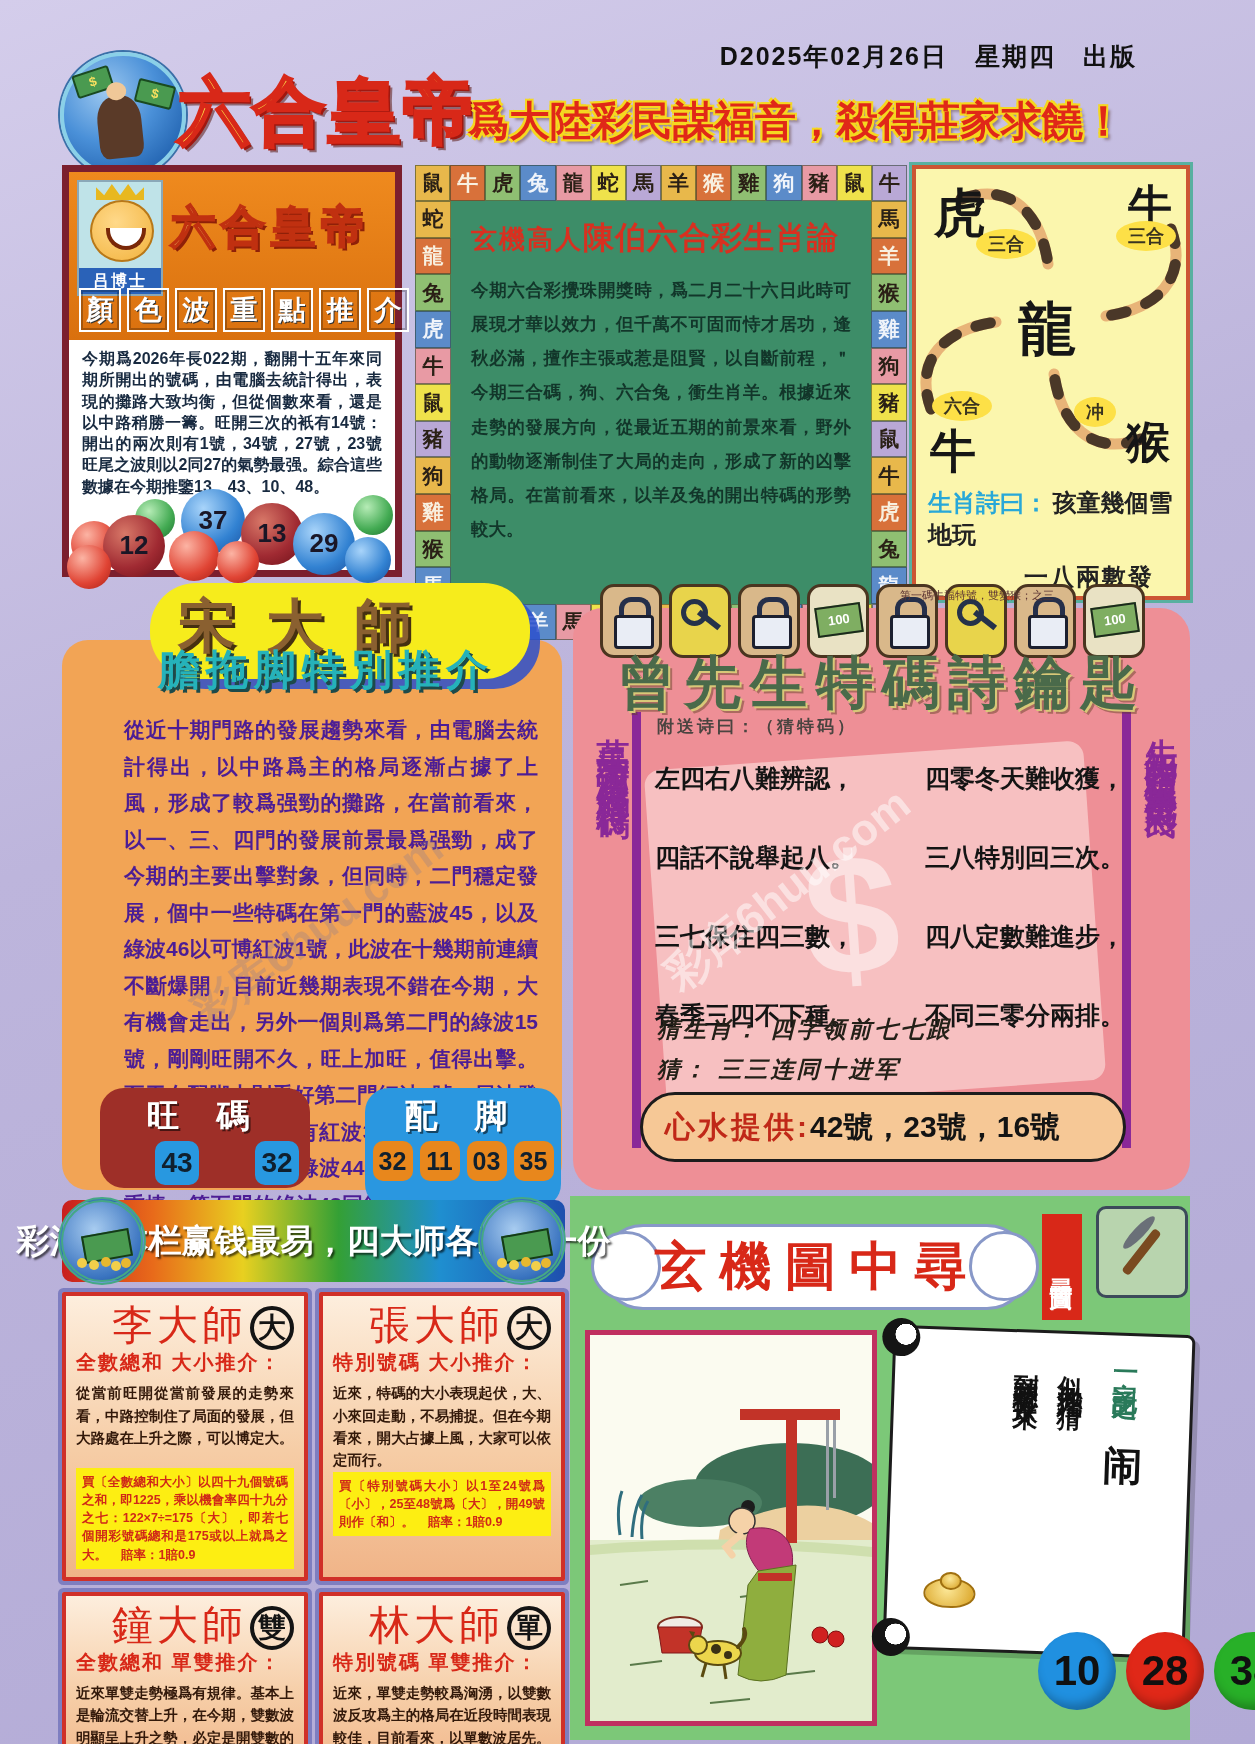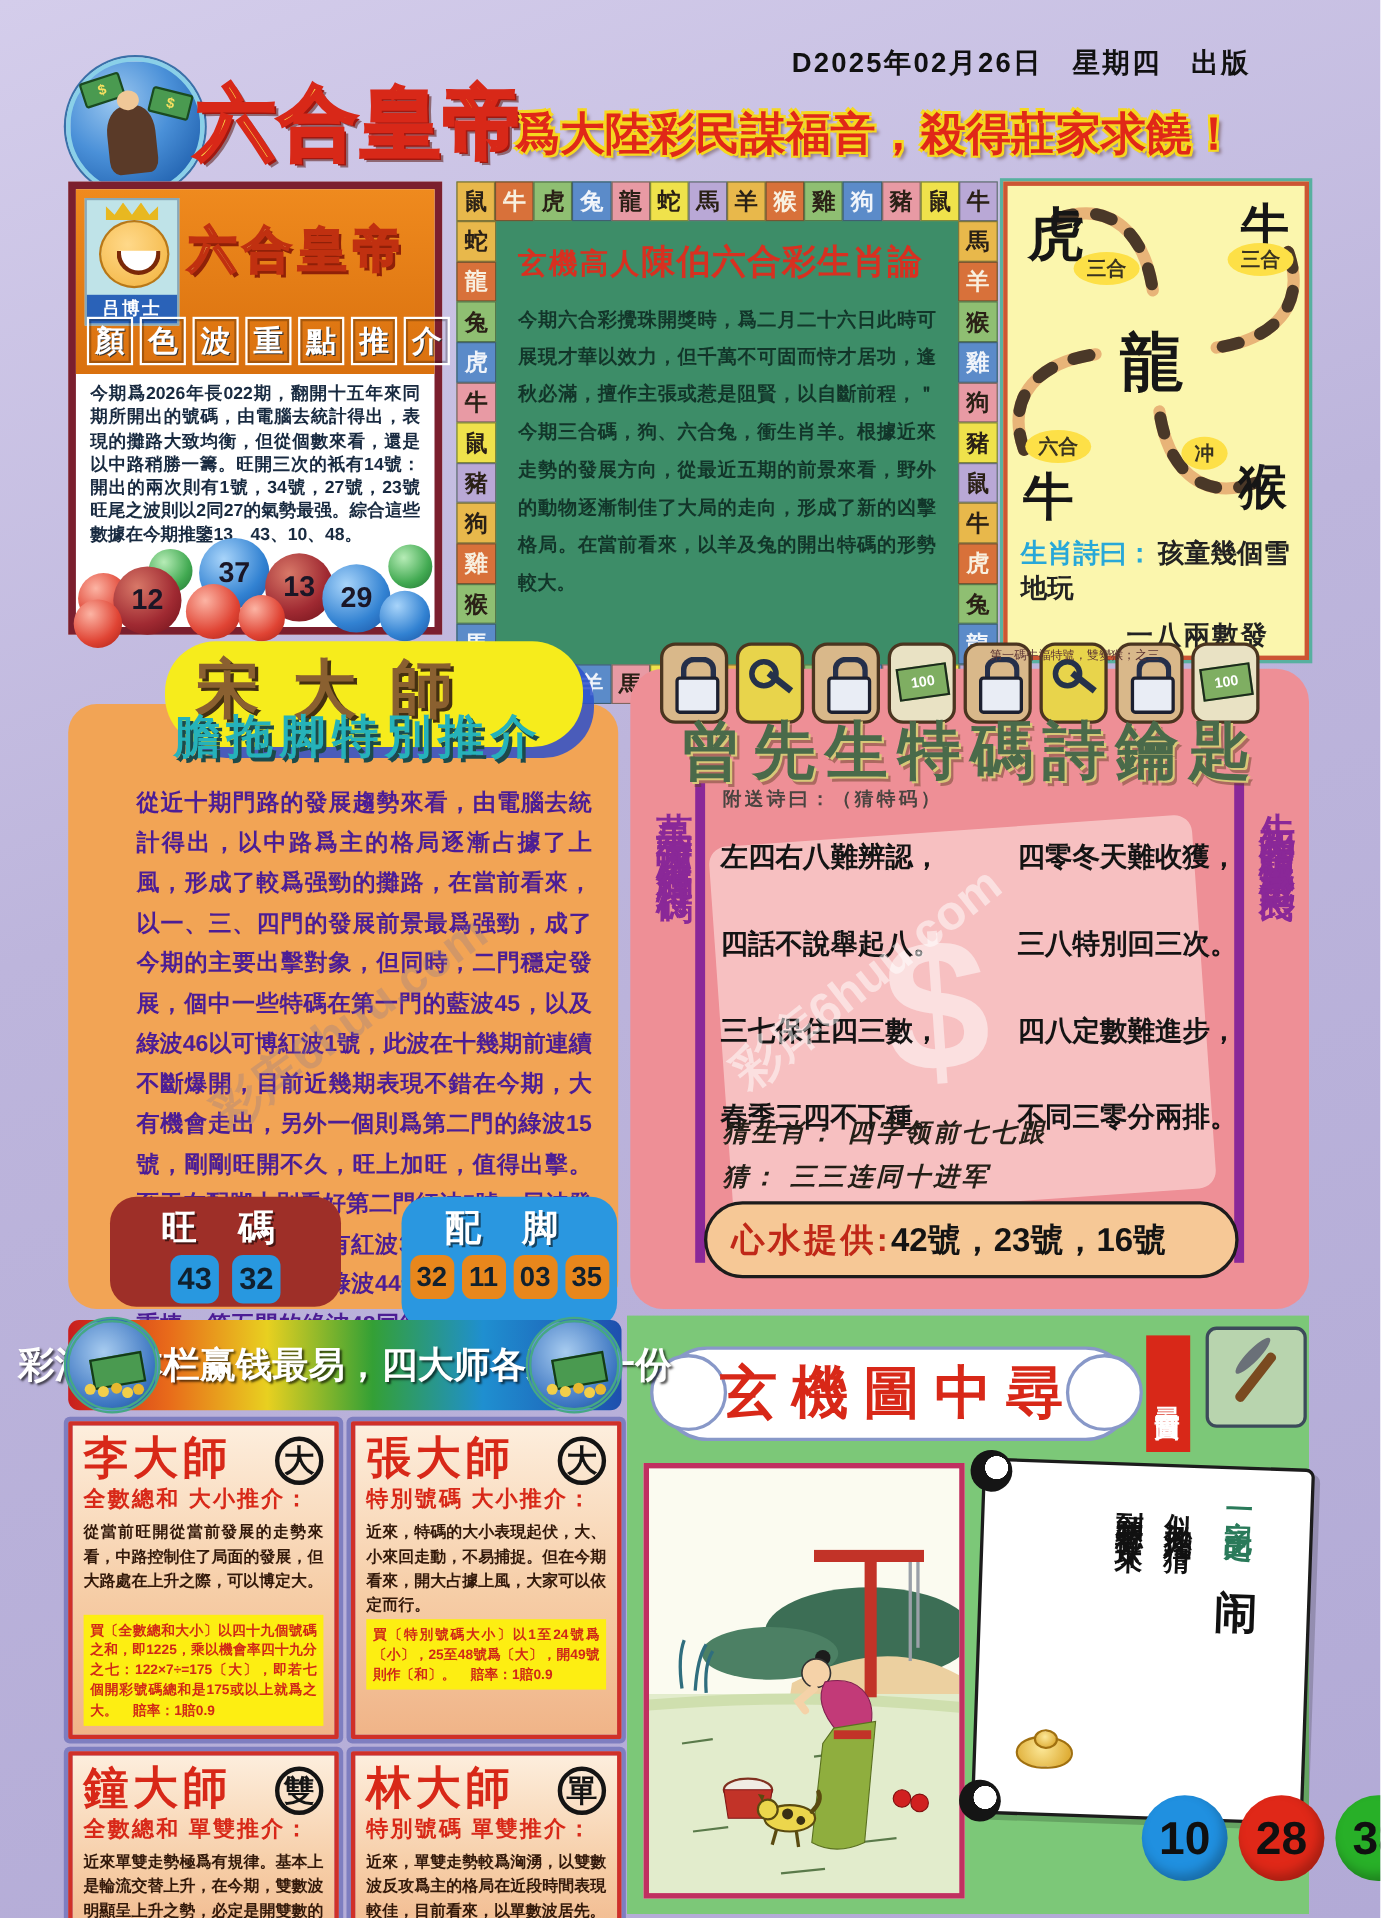--- a/index.html
+++ b/index.html
@@ -105,21 +105,21 @@
     text-shadow:3px 3px 0 #1d4a4a;white-space:nowrap;z-index:5;}
   .box-song{position:absolute;left:62px;top:640px;width:500px;height:550px;background:#f2a455;border-radius:26px;z-index:2;}
   .song-body{padding:72px 24px 0 24px;font-size:21px;font-weight:bold;color:#4c1d95;line-height:1.74;text-align:justify;margin-left:38px;}
   .wang-box{position:absolute;left:38px;top:448px;width:210px;height:100px;background:#9e2f28;border-radius:24px;}
   .pei-box{position:absolute;left:303px;top:448px;width:196px;height:120px;background:#2a97e0;border-radius:24px;}
   .wp-label{text-align:center;font-size:33px;font-weight:bold;color:#fff;letter-spacing:14px;margin-top:6px;
     text-shadow:2px 2px 0 rgba(0,0,0,.55);white-space:nowrap;}
   .chip-row{display:flex;justify-content:center;gap:12px;margin-top:2px;}
   .chip{width:44px;height:44px;border-radius:10px;display:flex;align-items:center;justify-content:center;
     font-size:28px;font-weight:bold;color:#10202e;}
-  .wang-box .chip{background:#2898e0;}
+  .wang-box .chip{background:#2898e0;margin-left:44px;}
   .pei-box .chip-row{gap:7px;}
   .pei-box .chip{width:40px;height:40px;background:#e8871c;font-size:25px;}
 
   
   .box-zeng{position:absolute;left:573px;top:608px;width:617px;height:582px;background:#ee8f96;border-radius:30px;z-index:2;}
   .zeng-icons{position:absolute;left:600px;top:584px;display:flex;gap:7px;z-index:4;}
   .ic-tile{width:62px;height:74px;border-radius:14px;border:3px solid #4a3520;background:#d9b88a;position:relative;box-sizing:border-box;}
   .ic-tile.key{background:#e8d44b;}
   .ic-tile.bill{background:#e9e2c4;}
   .ic-tile.lock::before{content:"";position:absolute;left:16px;top:10px;width:22px;height:18px;border:5px solid #252f4a;
@@ -161,21 +161,21 @@
     background:radial-gradient(circle at 40% 35%,#a8ccf0,#3a74c0 70%,#1c4788);border:5px double #45a885;box-sizing:border-box;}
   .medal .bill{position:absolute;left:20px;top:30px;width:44px;height:24px;background:#4a9a50;border:2px solid #143a18;transform:rotate(-10deg);}
   .medal .coins{position:absolute;left:14px;top:56px;width:10px;height:10px;border-radius:50%;background:#f2cf4a;
     box-shadow:12px 2px 0 #f2cf4a,24px -1px 0 #e8b830,34px 3px 0 #f2cf4a,44px 0 0 #e8b830;}
   .medal.m1{left:58px;top:1197px;}
   .medal.m2{left:478px;top:1197px;}
   .masters{position:absolute;left:62px;top:1292px;width:503px;height:448px;display:grid;
     grid-template-columns:1fr 1fr;grid-template-rows:1fr 1fr;gap:11px;z-index:2;}
   .mcard{background:linear-gradient(180deg,#fdeedd,#f6cda6 55%,#f0b488);border:4px solid #d03028;
     box-shadow:0 0 0 4px #7e7ec0;padding:8px 10px;position:relative;box-sizing:border-box;border-radius:2px;}
-  .m-name{font-size:41px;font-weight:bold;color:#d82818;letter-spacing:4px;display:inline-block;line-height:1.05;}
+  .m-name{font-size:41px;font-weight:normal;color:#d82818;letter-spacing:4px;display:inline-block;line-height:1.05;margin-left:36px;}
   .m-badge{position:absolute;right:10px;top:10px;width:44px;height:44px;border:4px solid #141414;border-radius:50%;
     font-size:28px;font-weight:bold;color:#141414;display:flex;align-items:center;justify-content:center;box-sizing:border-box;}
   .m-sub{font-size:20px;font-weight:bold;color:#d82818;letter-spacing:2px;margin-top:2px;white-space:nowrap;}
   .m-body{font-size:14.5px;font-weight:bold;color:#33190a;line-height:1.55;margin-top:6px;min-height:86px;text-align:justify;}
   .m-note{background:#fdee12;color:#d02818;font-size:12.5px;font-weight:bold;line-height:1.45;padding:5px 6px;text-align:justify;}
   .m-note .odds{margin-left:14px;white-space:nowrap;}
 
   
   .box-tr{position:absolute;left:570px;top:1196px;width:620px;height:544px;background:#7cc878;z-index:1;}
   .tr-cloud{position:absolute;left:30px;top:28px;width:424px;height:80px;background:#fff;border:3px solid #8898c8;border-radius:46px;}

